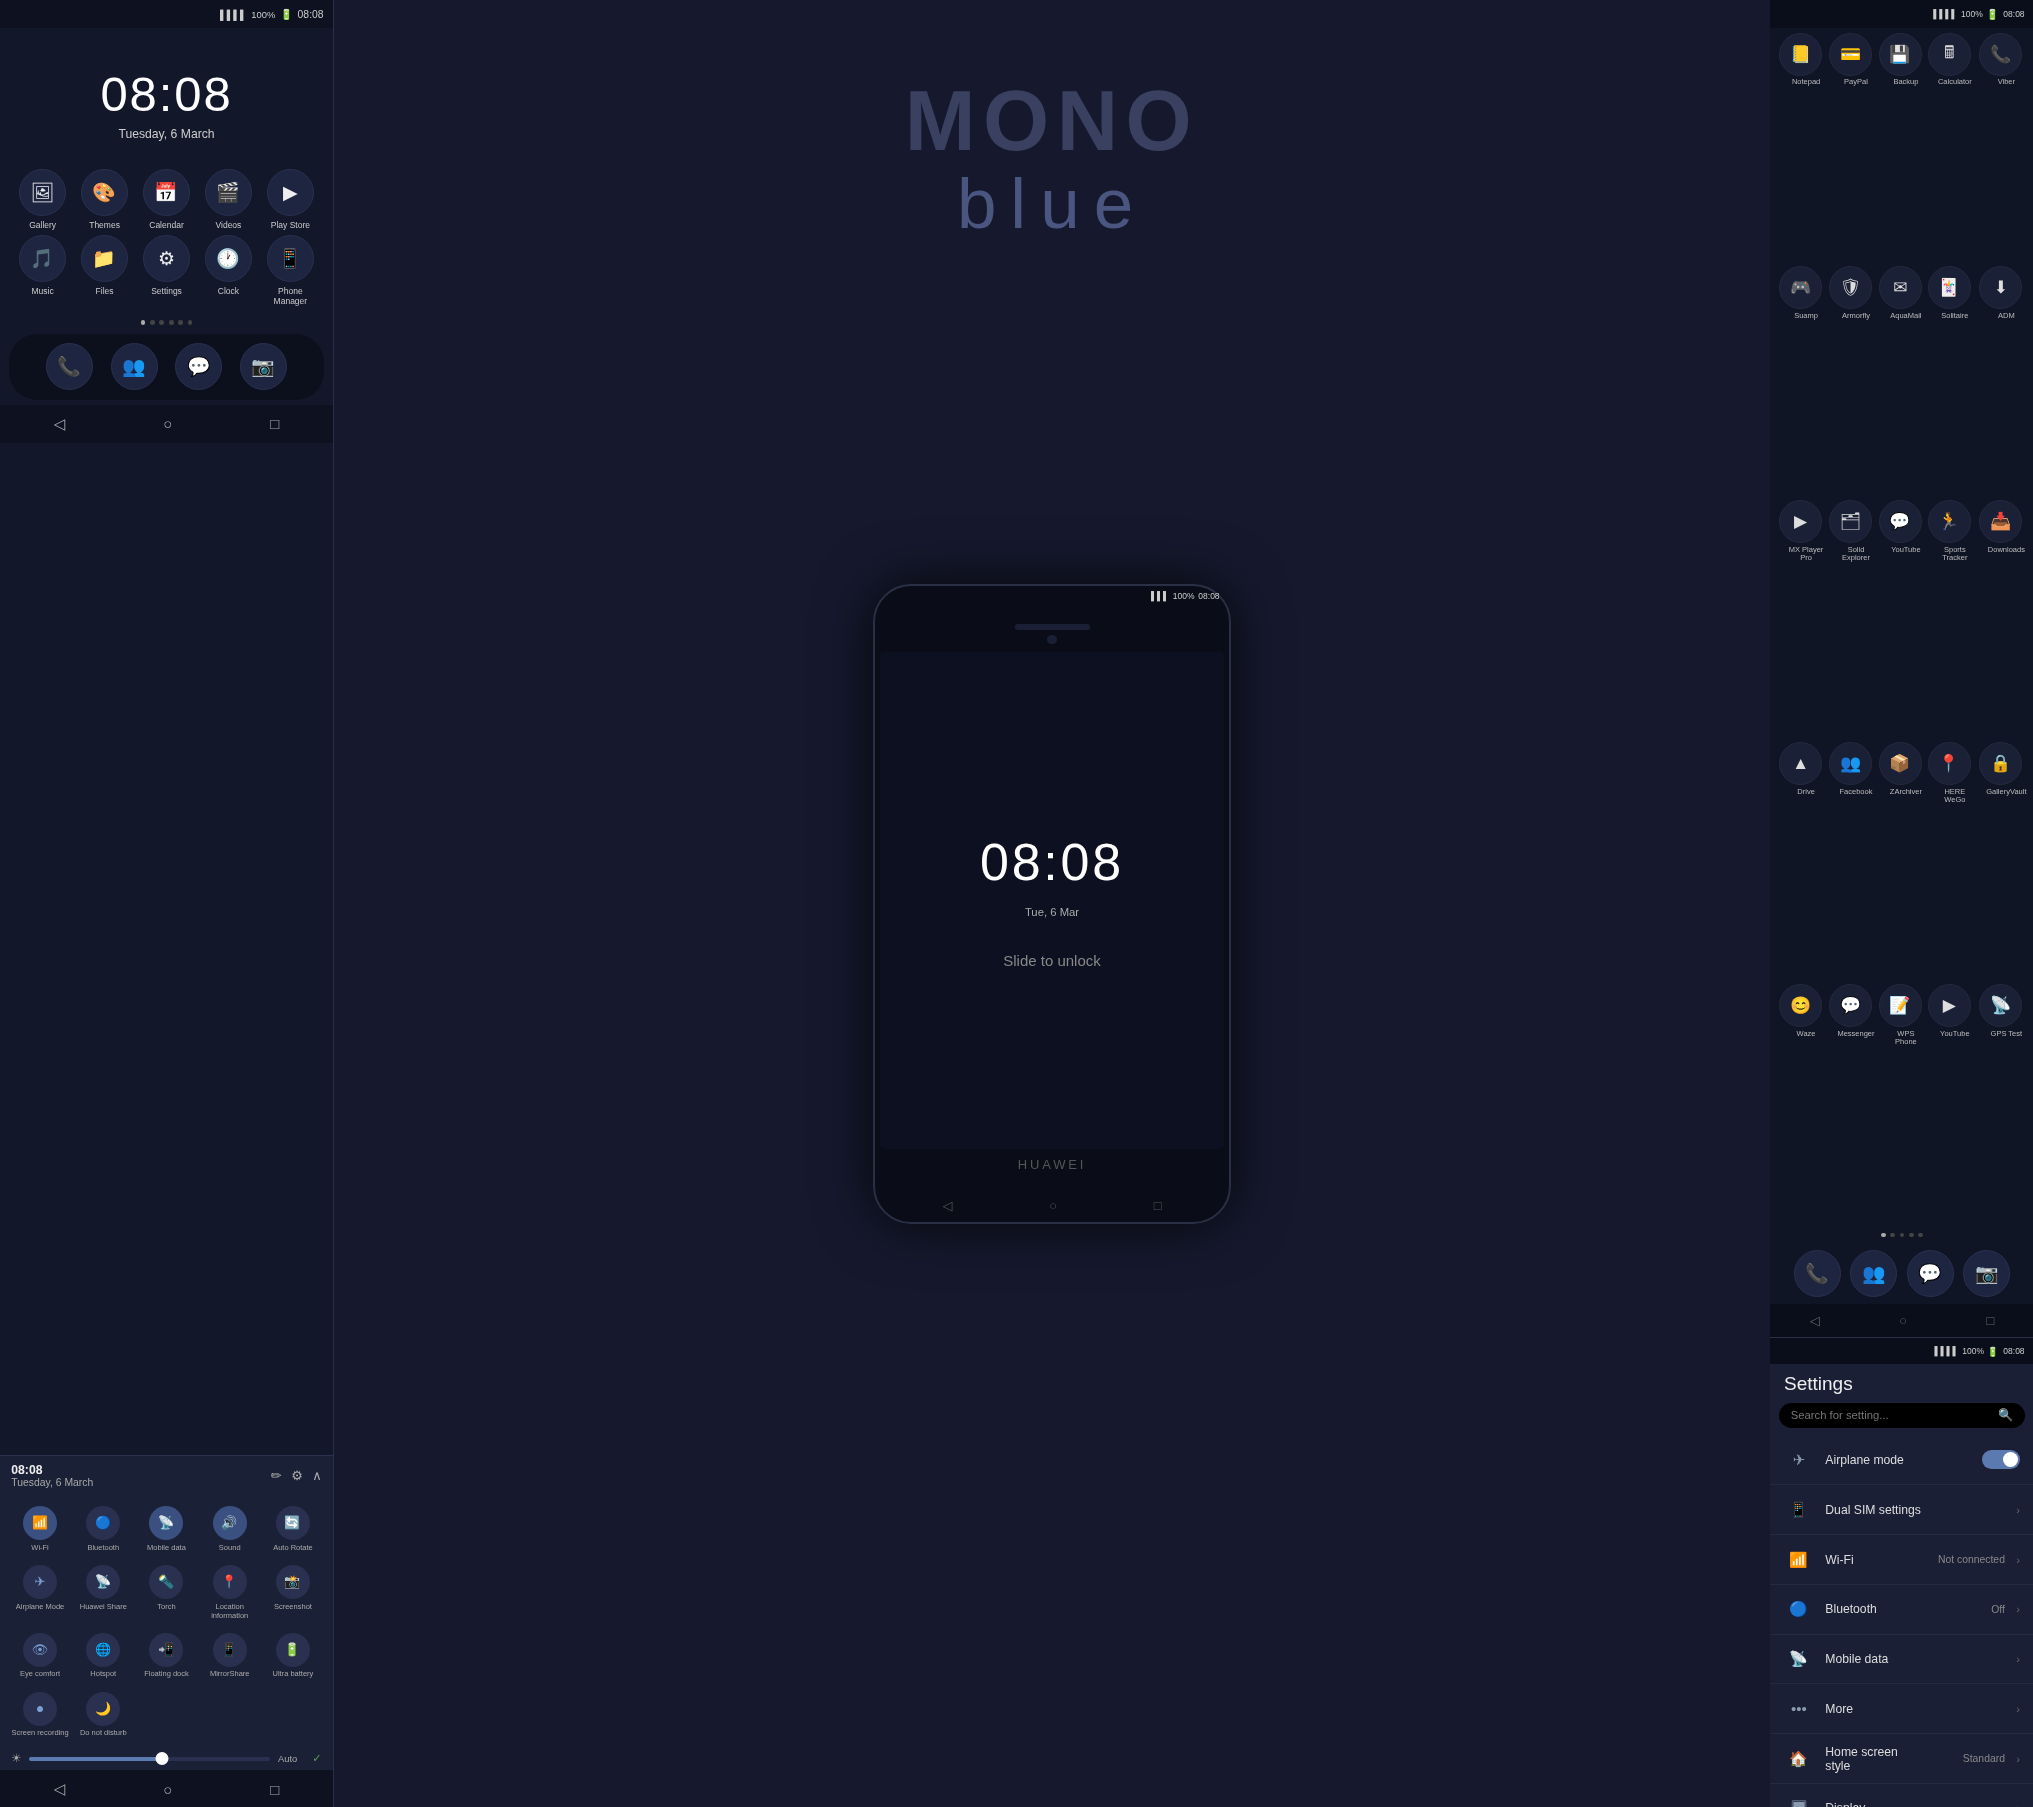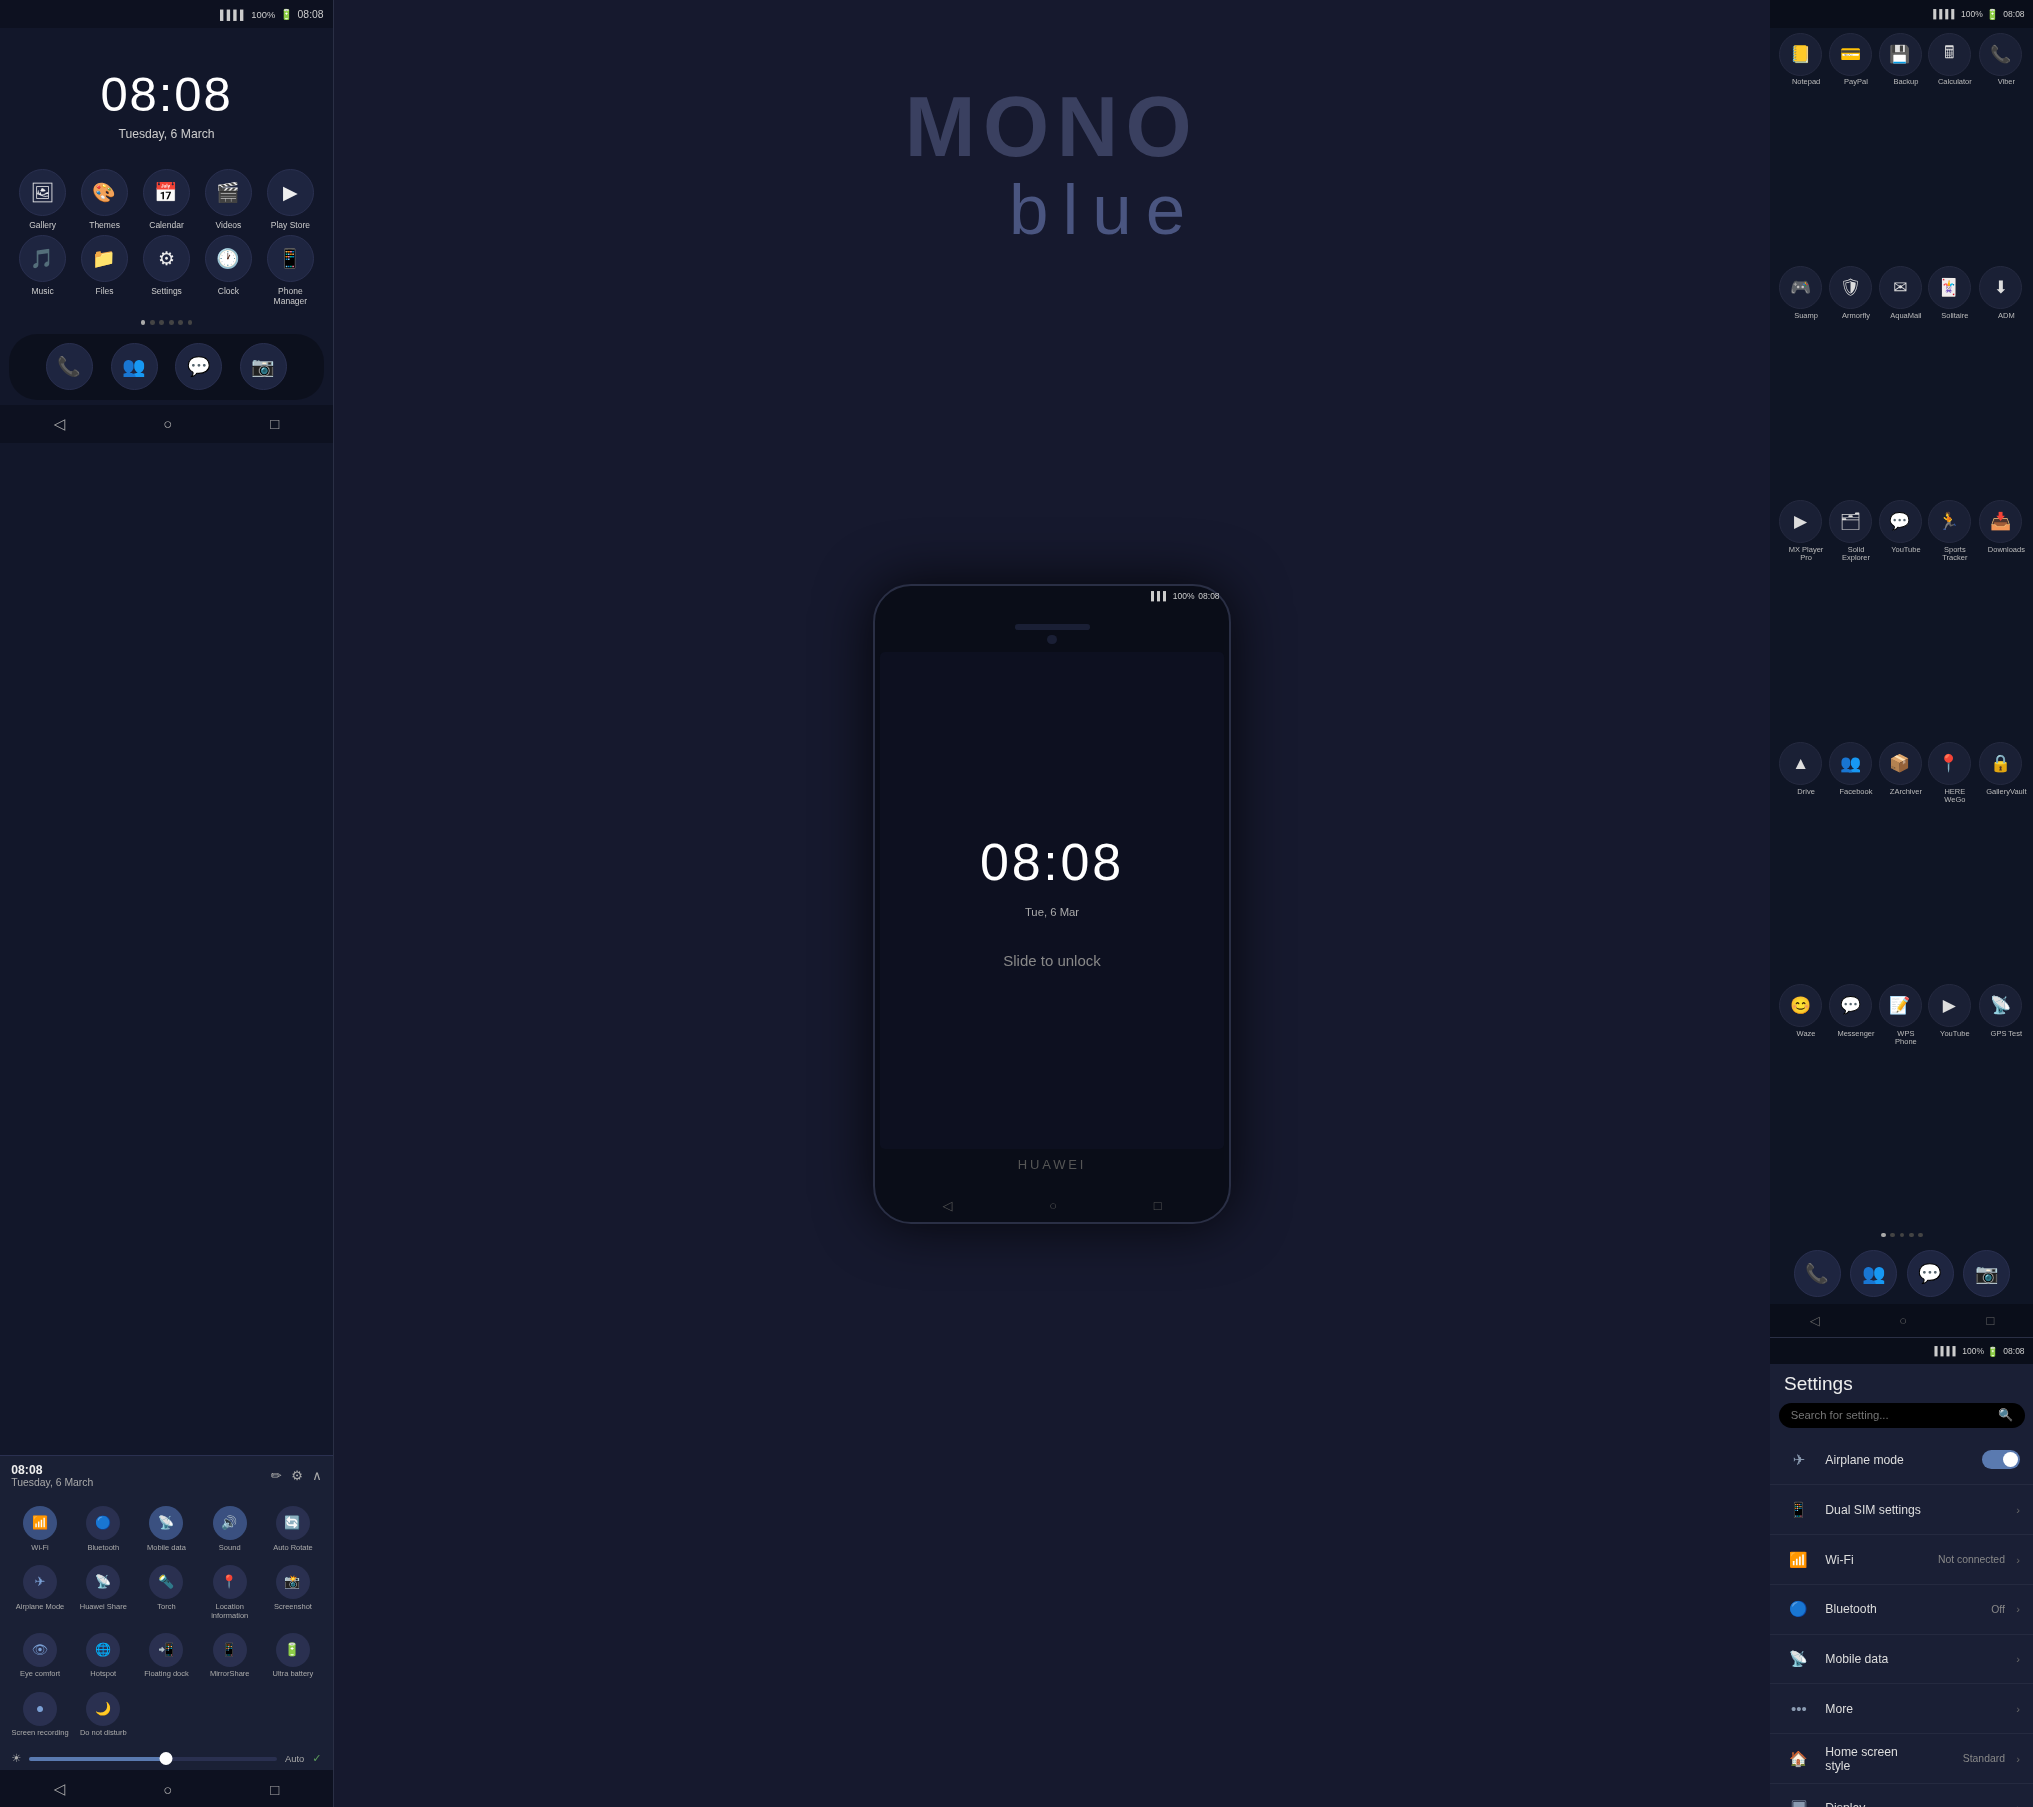--- a/index.html
+++ b/index.html
@@ -199,39 +199,39 @@
     .brightness-thumb {
       position: absolute;
       top: -4.7px;
       left: 55%;
       width: 13px;
       height: 13px;
       border-radius: 50%;
       background: #fff;
       transform: translateX(-50%);
     }
-    .brightness-auto { font-size: 9.4px; color: #aaa; display: flex; align-items: center; gap: 8px; }
+    .brightness-auto { font-size: 9.4px; color: #aaa; display: flex; align-items: center; gap: 15px; }
     .brightness-check { color: #5a9a5a; font-size: 11.3px; }
 
     
     .center-area {
       flex: 1;
       display: flex;
       align-items: center;
       justify-content: center;
       background: #16192e;
       position: relative;
     }
 
     .mono-title {
       position: absolute;
-      top: 84px;
+      top: 78px;
       left: 50%;
       transform: translateX(-50%);
-      text-align: right;
+      text-align: center;
       z-index: 1;
     }
     .mono-text {
       font-size: 85px;
       font-weight: 900;
       color: #3a4060;
       letter-spacing: 7.5px;
       line-height: 1;
     }
     .blue-text {

